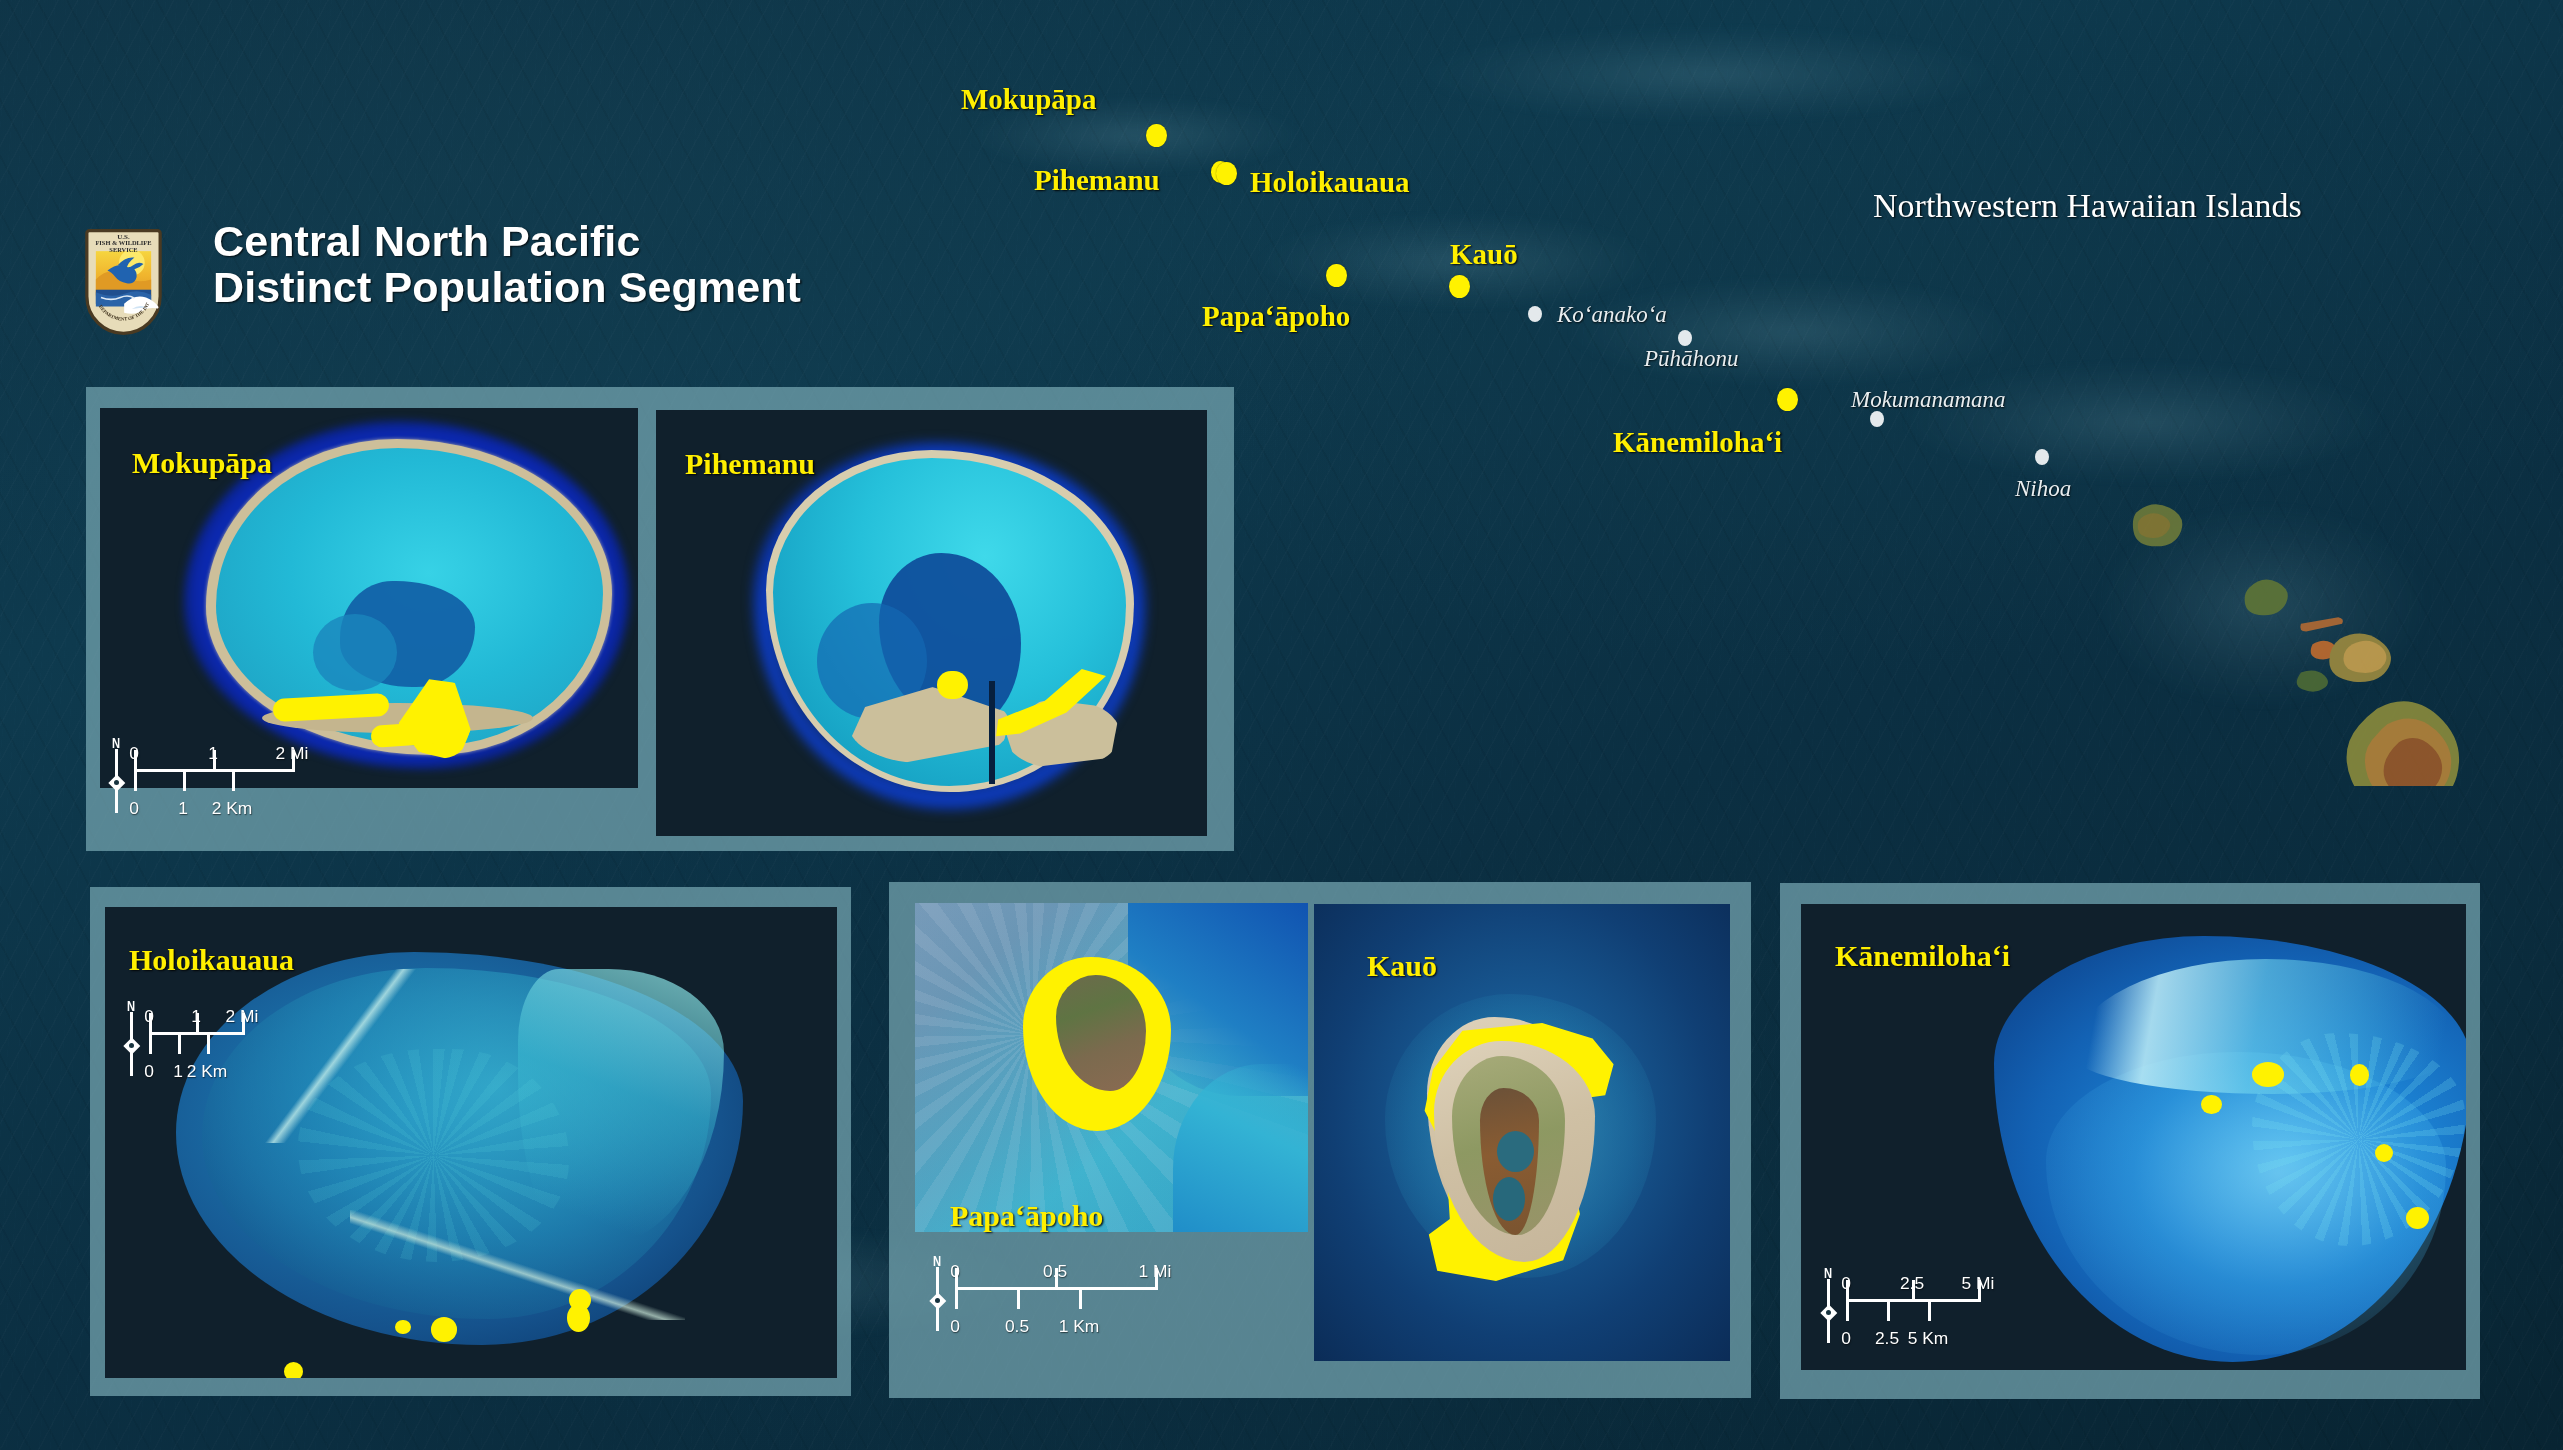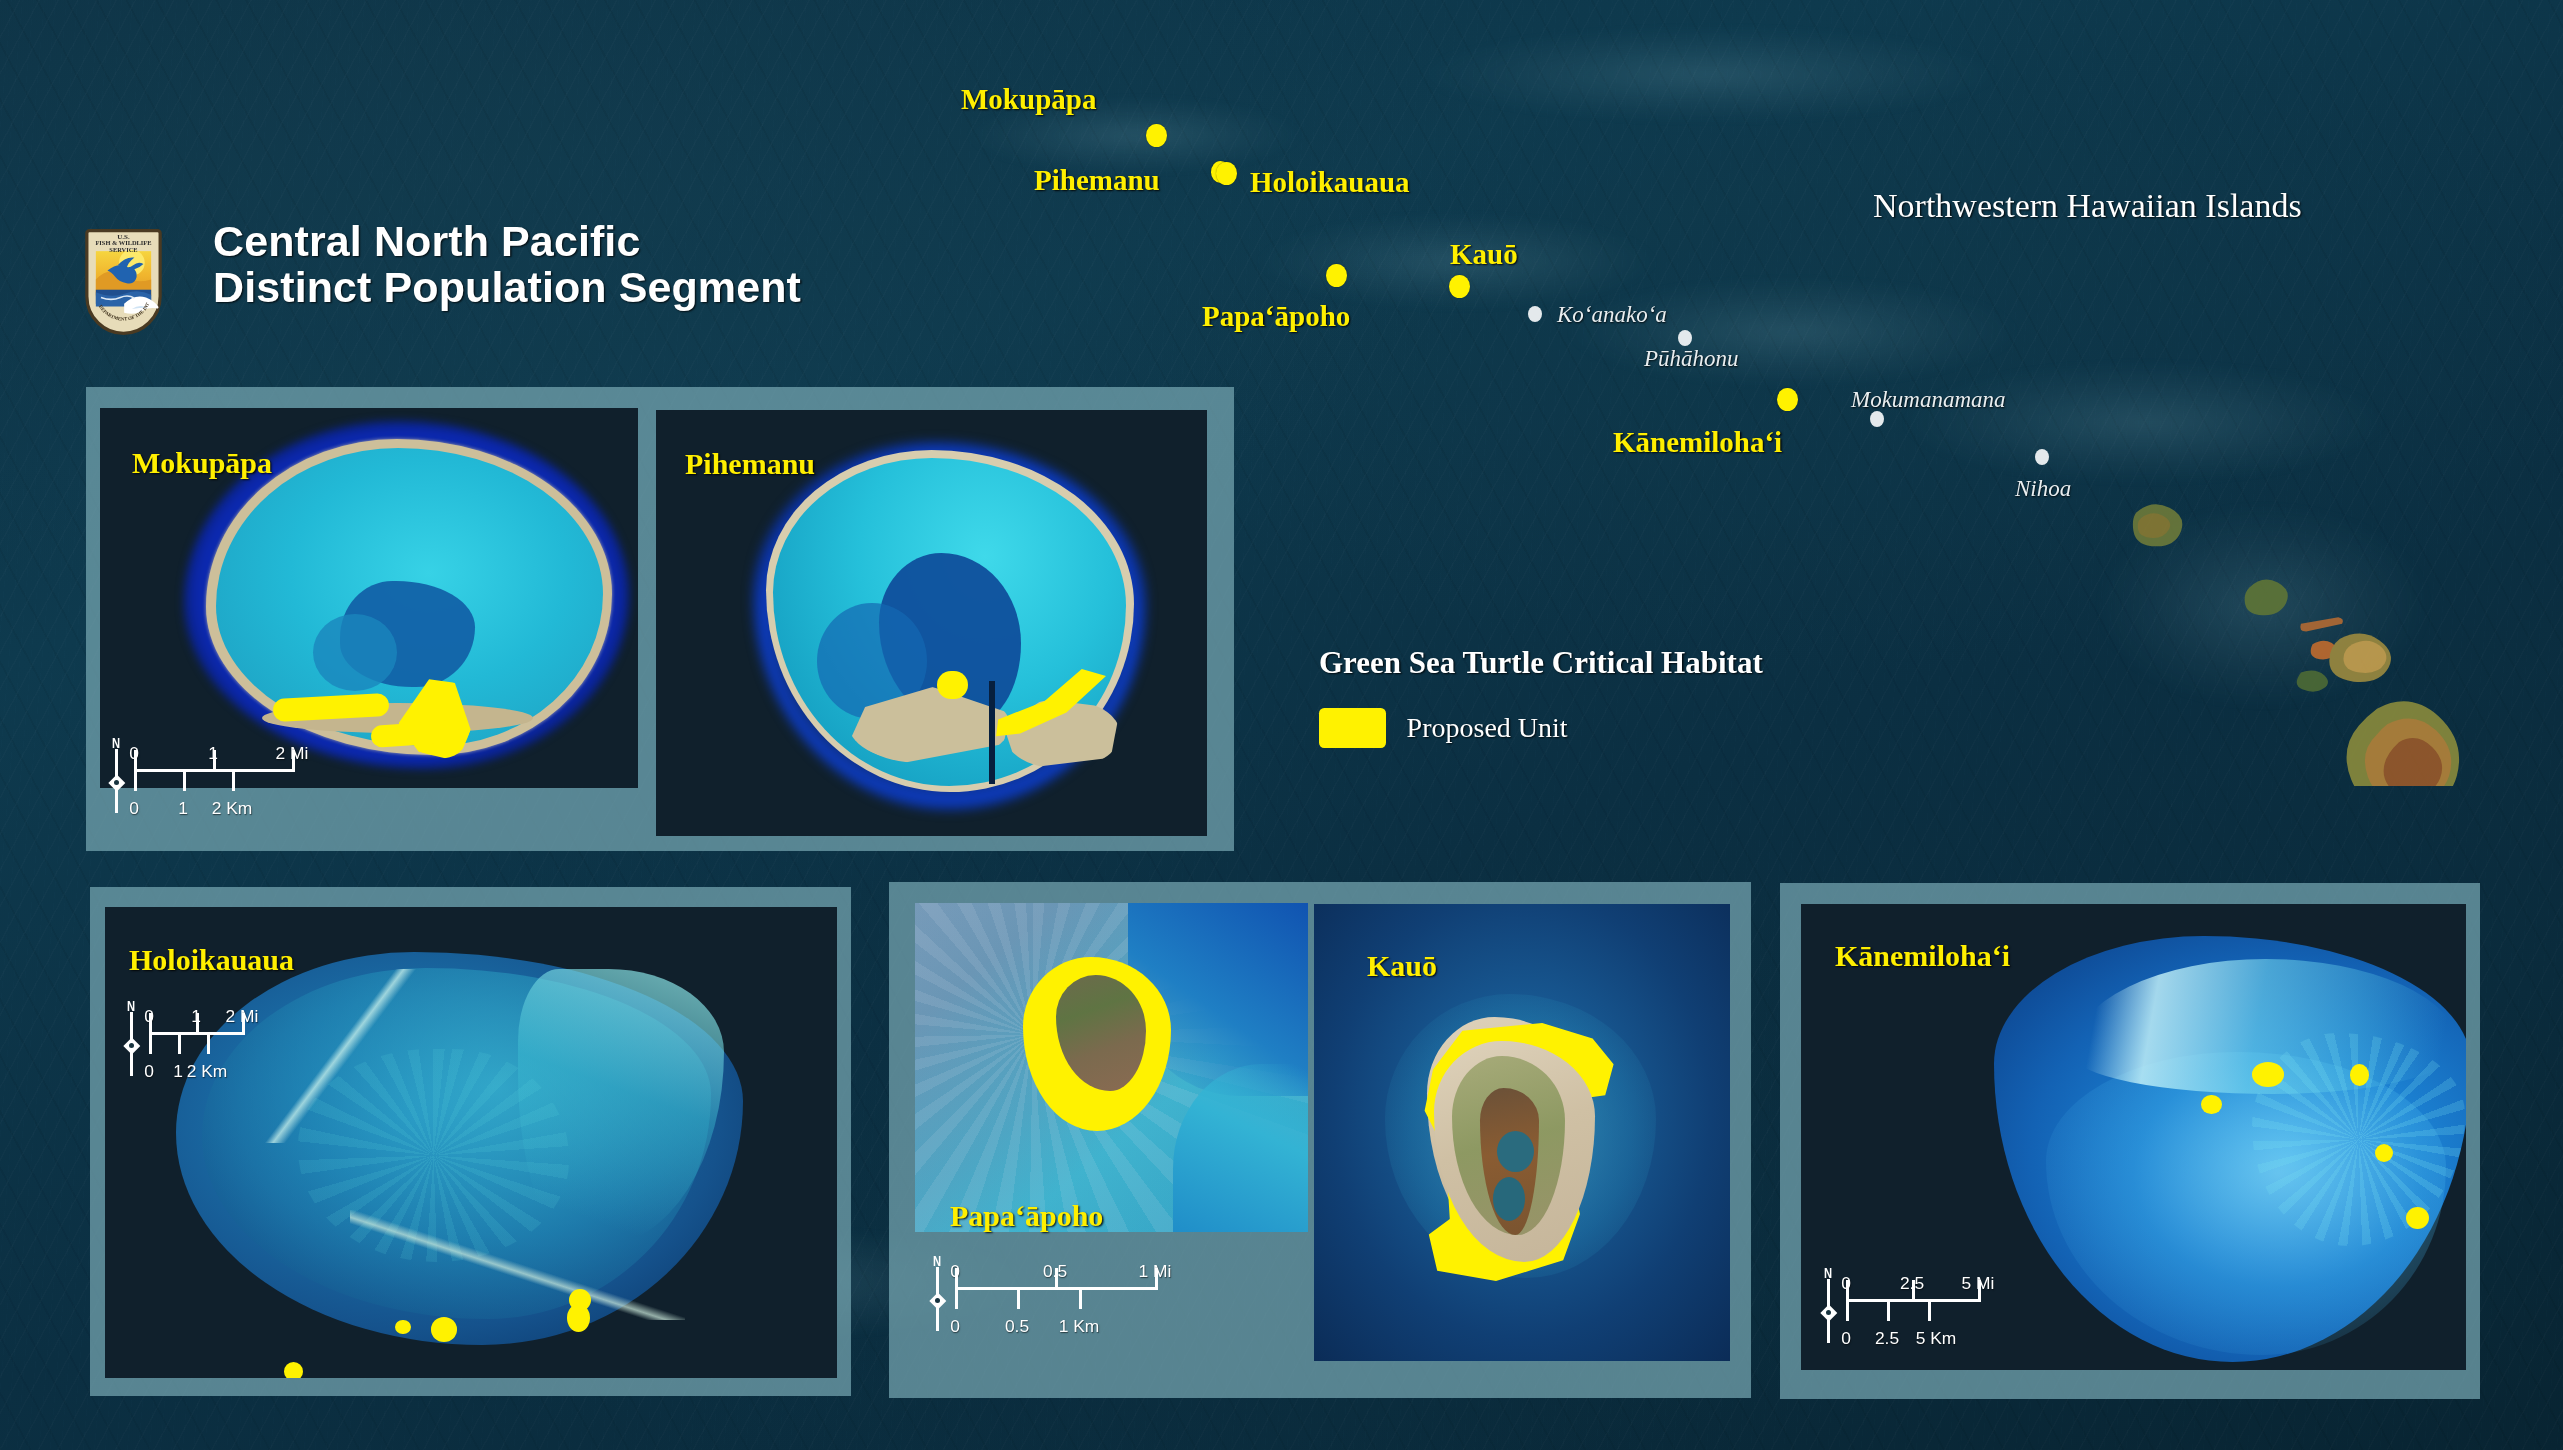--- a/index.html
+++ b/index.html
@@ -157,27 +157,20 @@
       <textPath href="#ringpath" startOffset="6%">DEPARTMENT OF THE INTERIOR</textPath>
     </text>
   </svg>
 
   <div id="title-block">
     <div class="title-line">Central North Pacific</div>
     <div class="title-line">Distinct Population Segment</div>
   </div>
   <div id="nwhi-title">Northwestern Hawaiian Islands</div>
 
-  <div id="legend">
-    <div id="legend-title">Green Sea Turtle Critical Habitat</div>
-    <div id="legend-row">
-      <div id="legend-swatch"></div>
-      <div id="legend-label">Proposed Unit</div>
-    </div>
-  </div>
 
   <div id="mainlabels">
       <div class="mdot y" style="left: 1146px; top: 124px; width: 20.6px; height: 23px;"></div>
       <div class="mlabel y" style="left: 961px; top: 83px;">Mokupāpa</div>
       <div class="mdot y" style="left: 1211px; top: 161px; width: 19.3px; height: 22px;"></div>
       <div class="mlabel y" style="left: 1034px; top: 164px;">Pihemanu</div>
       <div class="mdot y" style="left: 1216px; top: 162px; width: 20.6px; height: 23px;"></div>
       <div class="mlabel y" style="left: 1250px; top: 166px;">Holoikauaua</div>
       <div class="mdot y" style="left: 1449px; top: 275px; width: 20.6px; height: 23px;"></div>
       <div class="mlabel y" style="left: 1450px; top: 238px;">Kauō</div>
@@ -444,20 +437,20 @@
               <div class="tick up" style="left: 0px;"></div>
               <div class="tick up" style="left: 66px;"></div>
               <div class="tick up" style="left: 132px;"></div>
               <div class="tick dn" style="left: 0px;"></div>
               <div class="tick dn" style="left: 41px;"></div>
               <div class="tick dn" style="left: 82px;"></div>
             </div>
             <div class="sb-bot">
               <span style="left: 0px;">0</span>
               <span style="left: 41px;">2.5</span>
-              <span style="left: 90px;">5 Km</span>
+              <span style="left: 82px;">5 Km</span>
             </div>
           </div>
         </div>
       </div>
     </div>
 </div>
 
 
 </body></html>

